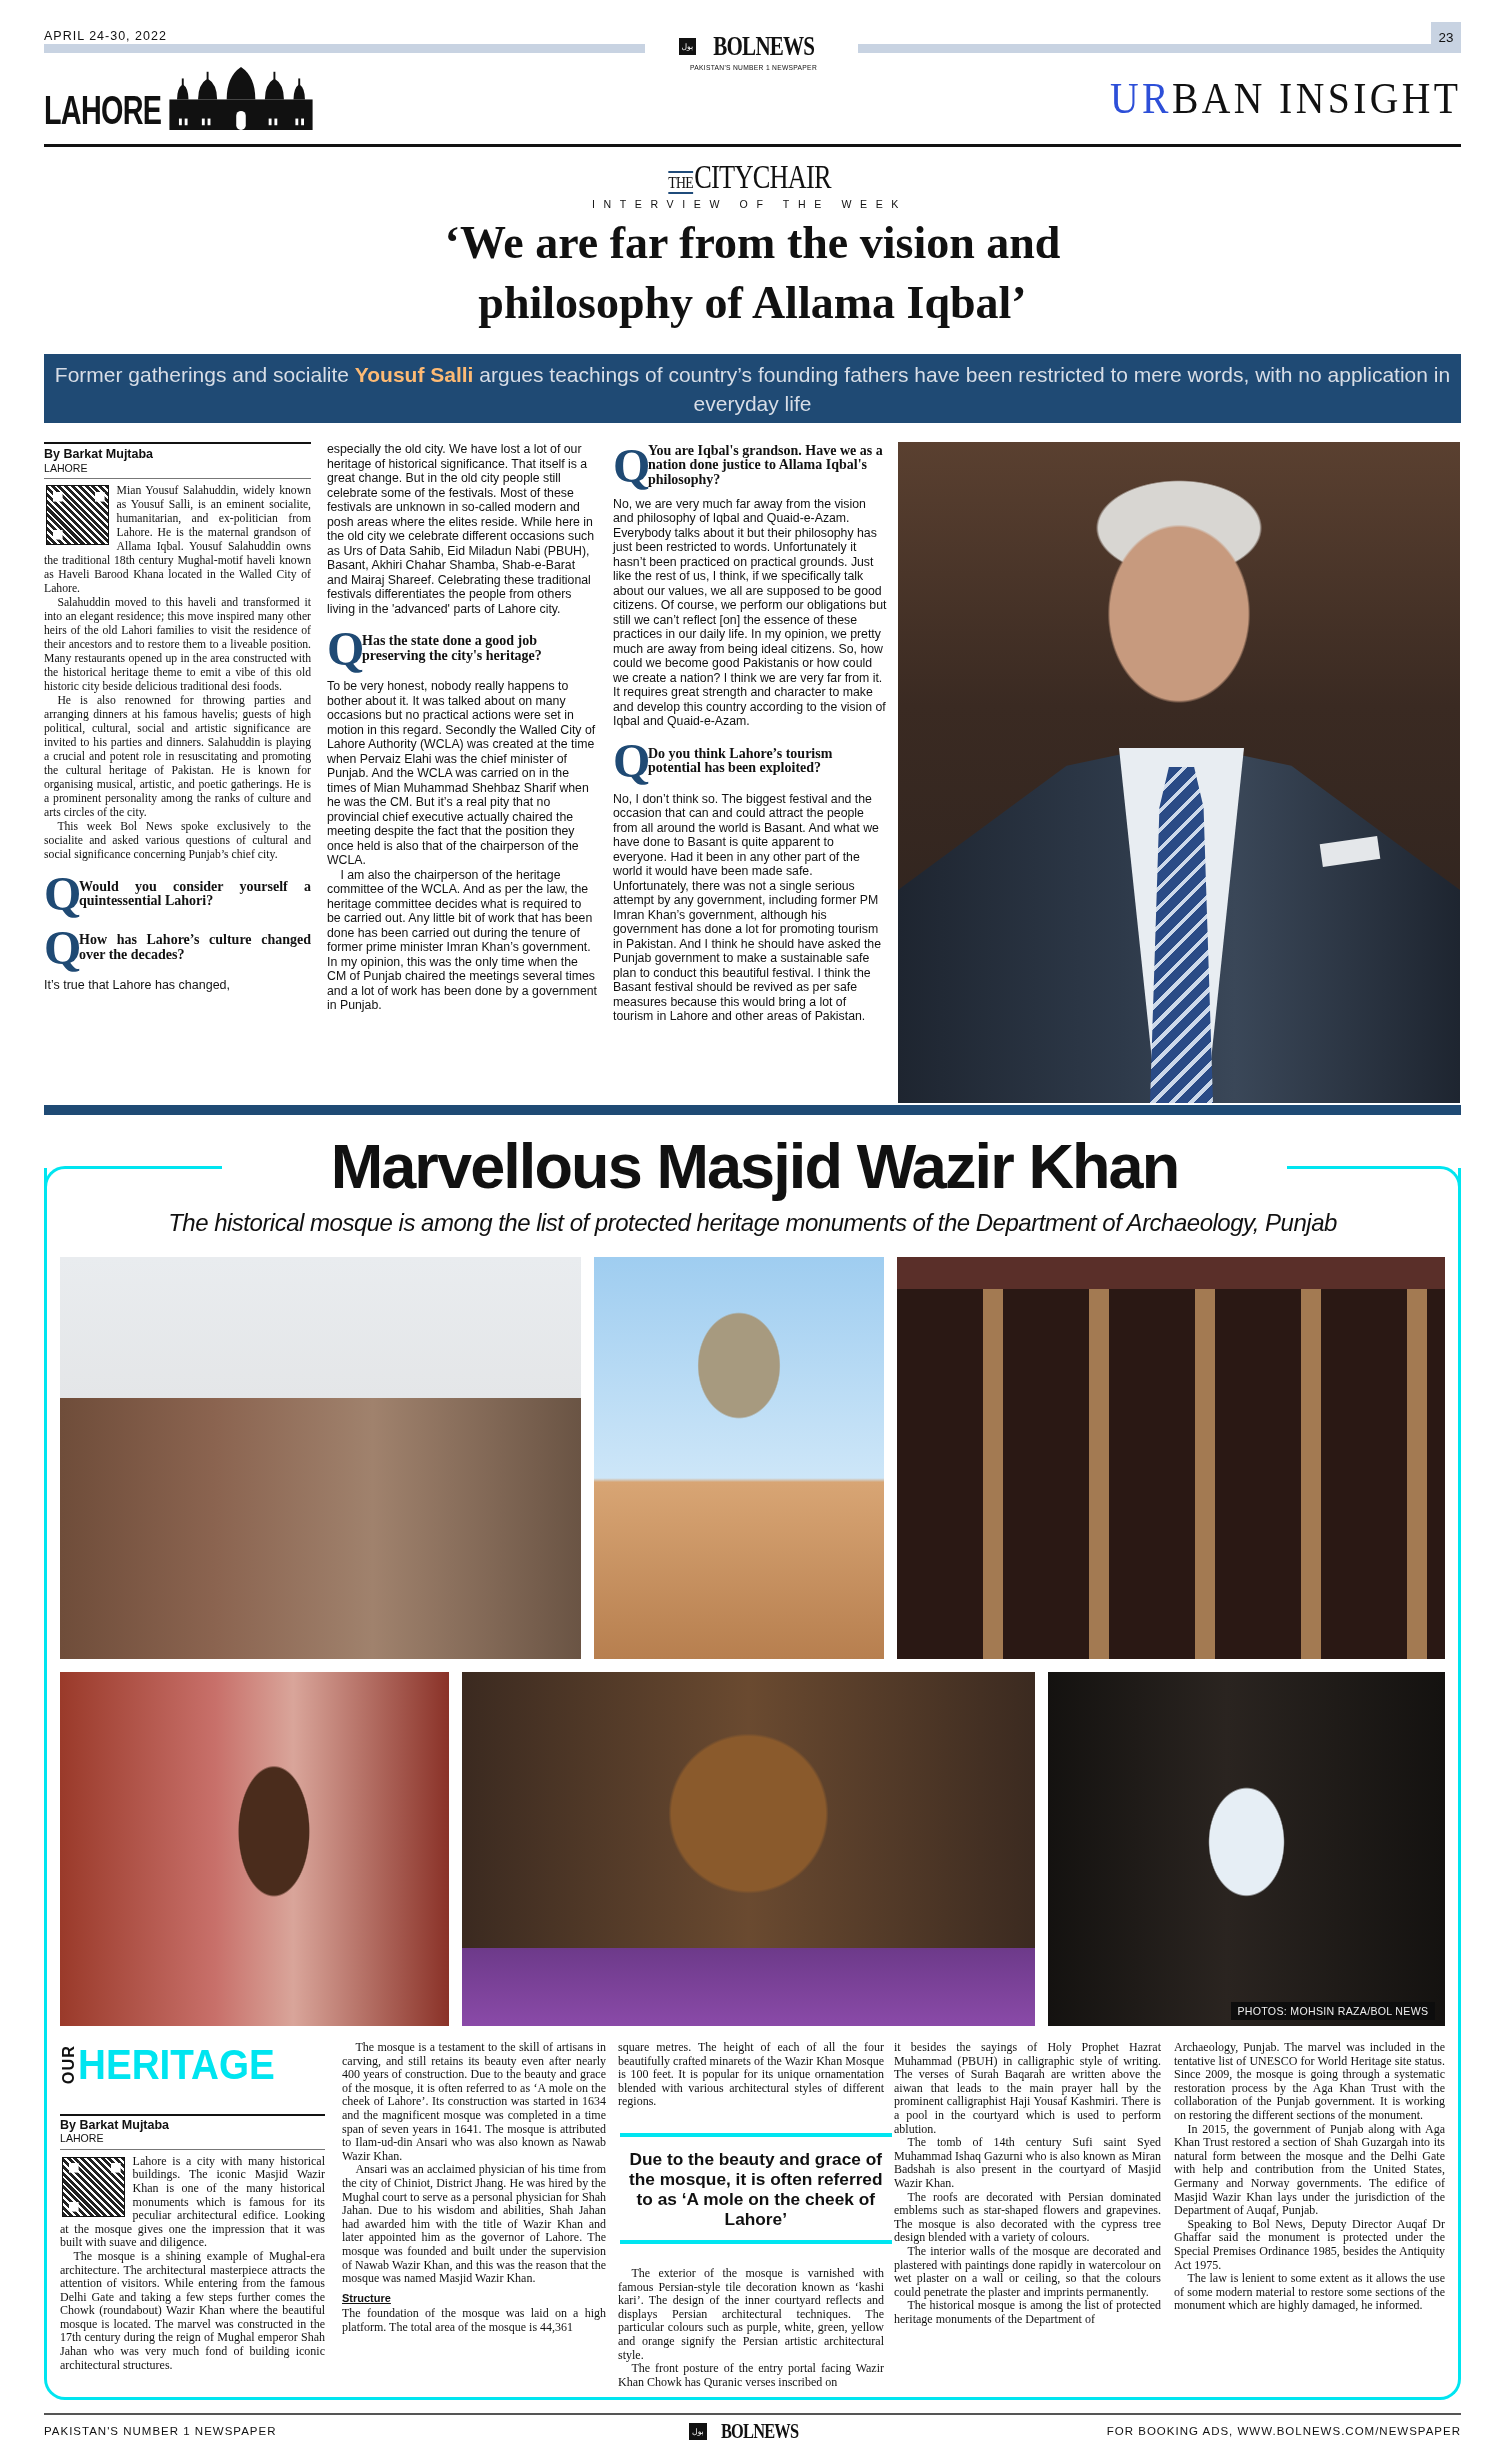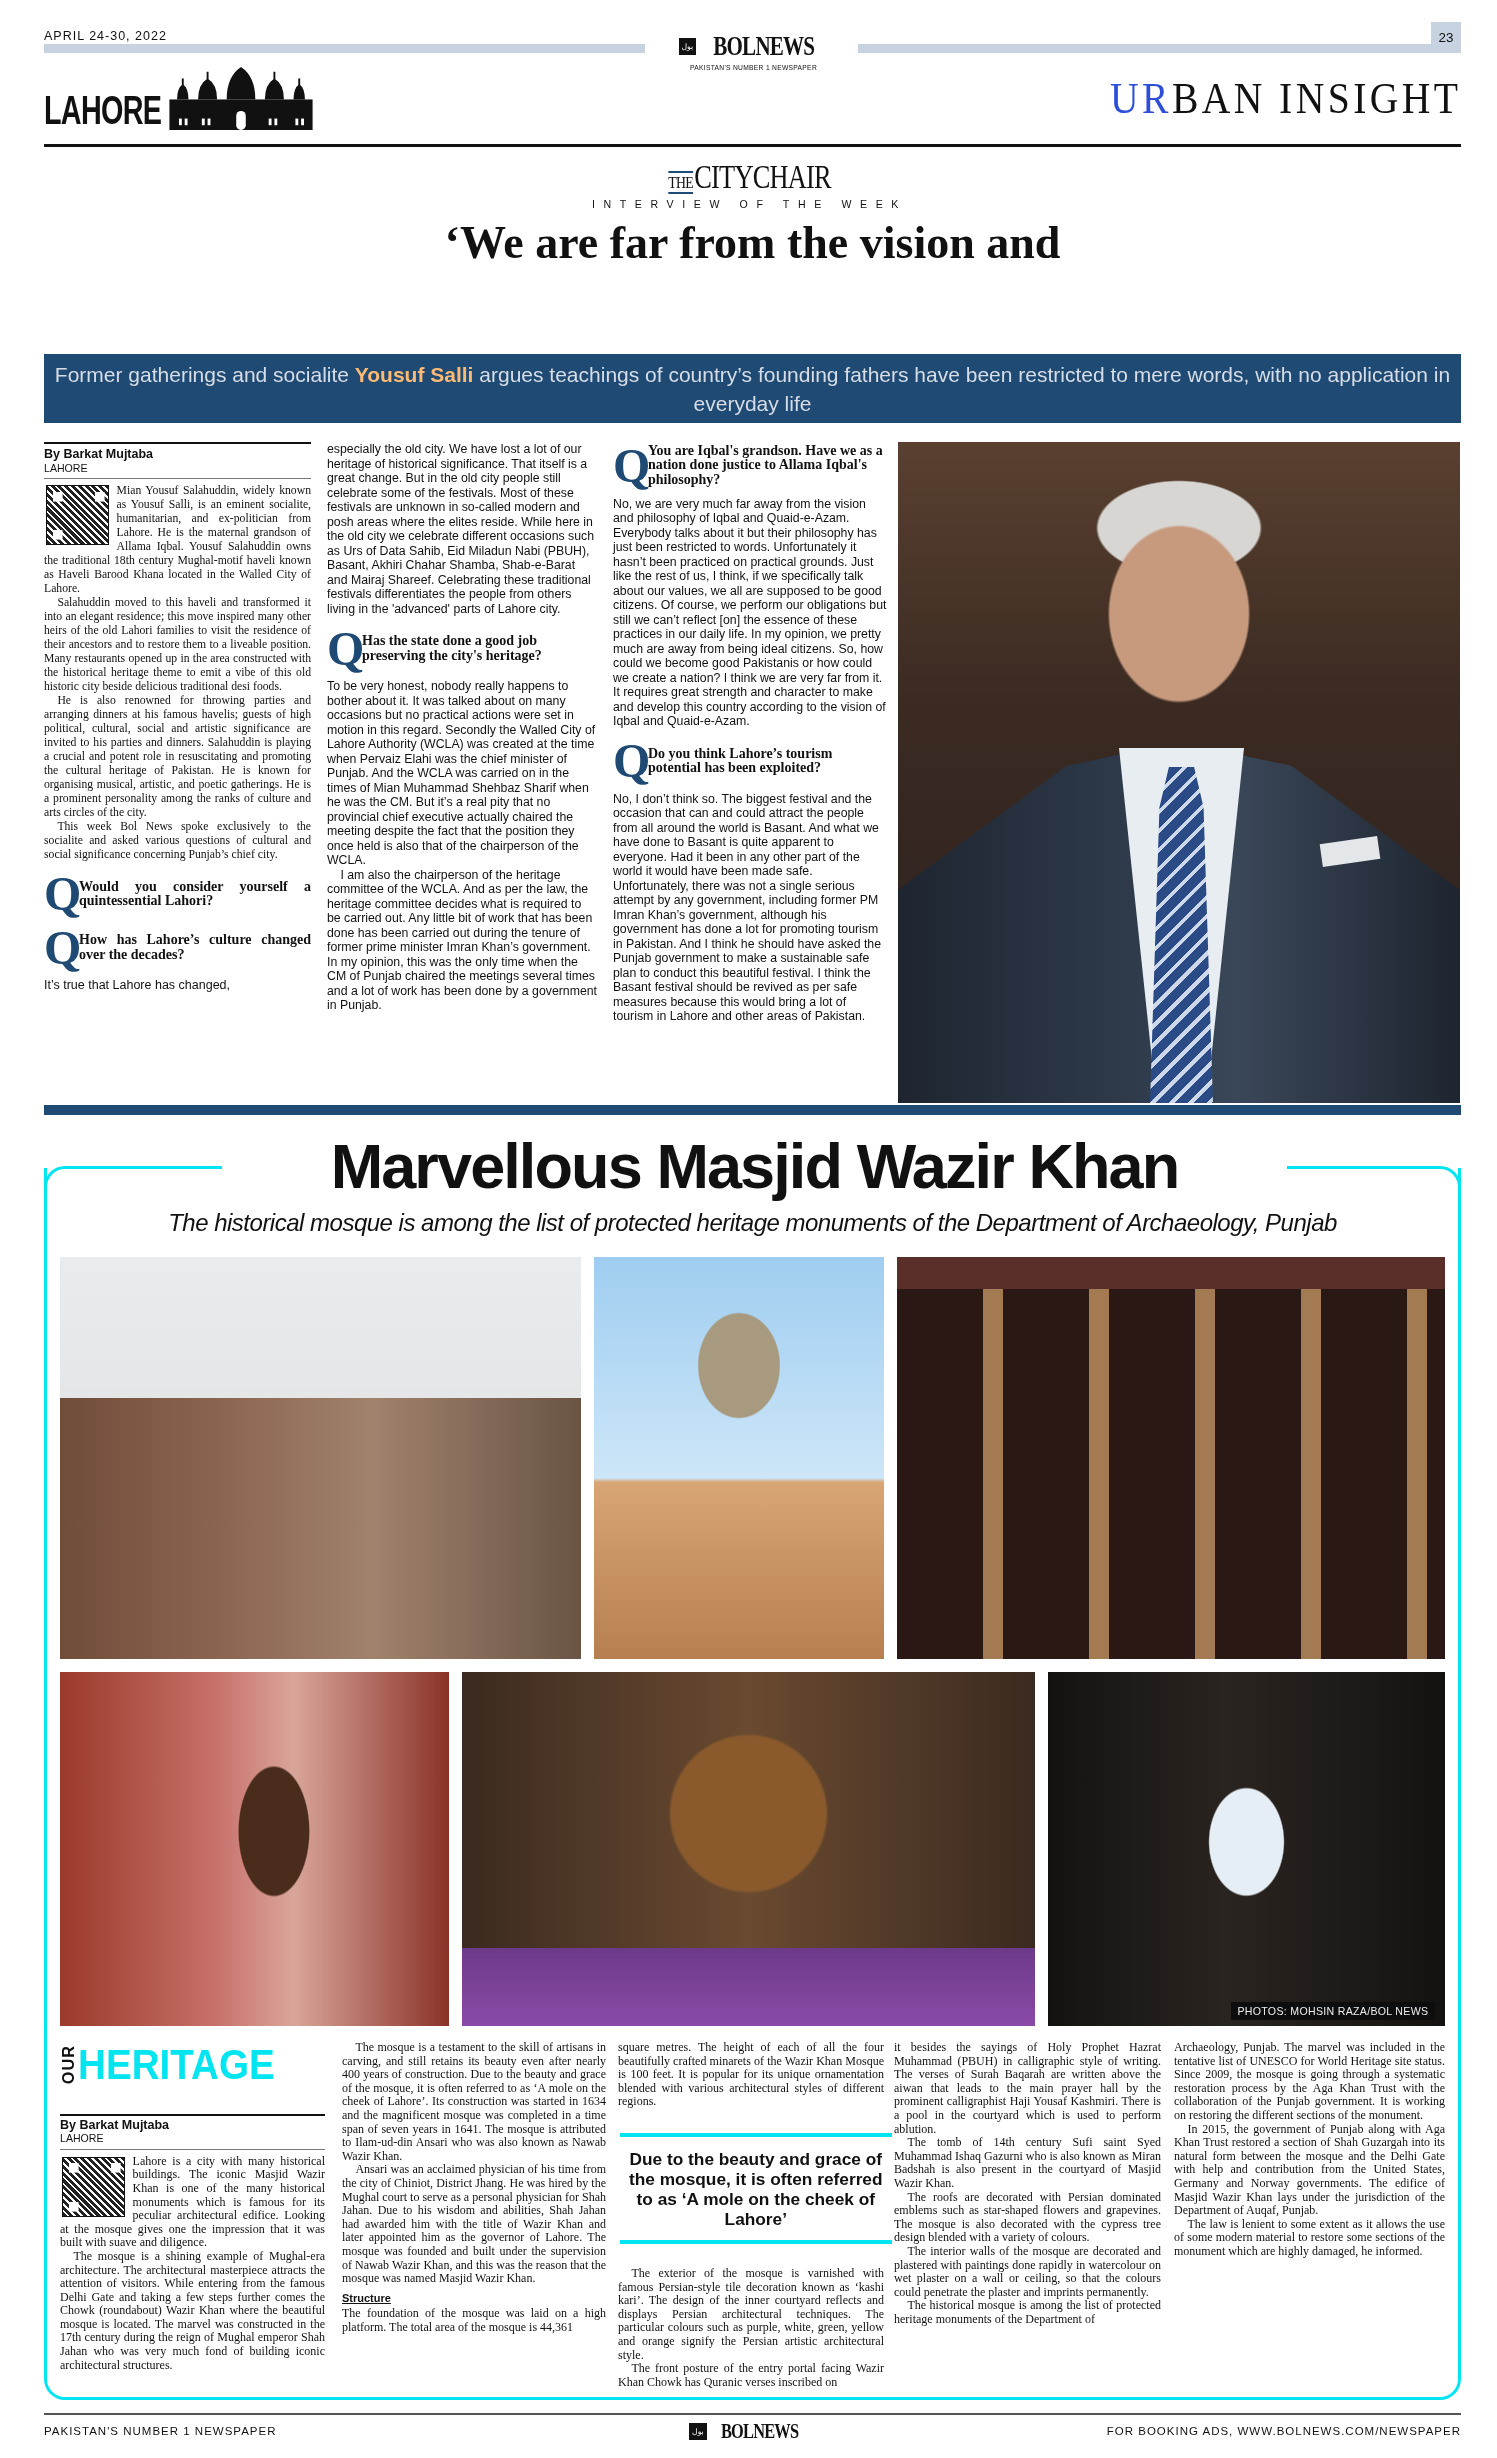--- a/index.html
+++ b/index.html
@@ -136,20 +136,21 @@
 </div>
 <div class="abs urban"><span class="accent">UR</span><span>BAN INSIGHT</span></div>
 <div class="abs rule-thick"></div>
 
 <div class="abs citychair">
   <div class="cc-logo"><span class="the">THE</span><span>CITYCHAIR</span></div>
   <div class="cc-sub">INTERVIEW OF THE WEEK</div>
 </div>
 <div class="abs headline">
   <div>‘We are far from the vision and</div>
+  <div>philosophy of Allama Iqbal’</div>
 </div>
 <div class="abs deck"><span>Former gatherings and socialite </span><b>Yousuf Salli</b><span> argues teachings of country’s founding fathers have been restricted to mere words, with no application in everyday life</span></div>
 
 <div class="abs col" style="left:44px;top:442px;width:267px;">
   <div class="byline-rule byline">By Barkat Mujtaba</div>
   <div class="dateline">LAHORE</div>
   <div class="qr"></div>
   <div class="serif">
     <p class="first">Mian Yousuf Salahuddin, widely known as Yousuf Salli, is an eminent socialite, humanitarian, and ex-politician from Lahore. He is the maternal grandson of Allama Iqbal. Yousuf Salahuddin owns the traditional 18th century Mughal-motif haveli known as Haveli Barood Khana located in the Walled City of Lahore.</p>
     <p>Salahuddin moved to this haveli and transformed it into an elegant residence; this move inspired many other heirs of the old Lahori families to visit the residence of their ancestors and to restore them to a liveable position. Many restaurants opened up in the area constructed with the historical heritage theme to emit a vibe of this old historic city beside delicious traditional desi foods.</p>
@@ -245,20 +246,21 @@
   <p class="first">it besides the sayings of Holy Prophet Hazrat Muhammad (PBUH) in calligraphic style of writing. The verses of Surah Baqarah are written above the aiwan that leads to the main prayer hall by the prominent calligraphist Haji Yousaf Kashmiri. There is a pool in the courtyard which is used to perform ablution.</p>
   <p>The tomb of 14th century Sufi saint Syed Muhammad Ishaq Gazurni who is also known as Miran Badshah is also present in the courtyard of Masjid Wazir Khan.</p>
   <p>The roofs are decorated with Persian dominated emblems such as star-shaped flowers and grapevines. The mosque is also decorated with the cypress tree design blended with a variety of colours.</p>
   <p>The interior walls of the mosque are decorated and plastered with paintings done rapidly in watercolour on wet plaster on a wall or ceiling, so that the colours could penetrate the plaster and imprints permanently.</p>
   <p>The historical mosque is among the list of protected heritage monuments of the Department of</p>
 </div>
 
 <div class="abs h-col" style="left:1174px;top:2041px;width:271px;">
   <p class="first">Archaeology, Punjab. The marvel was included in the tentative list of UNESCO for World Heritage site status. Since 2009, the mosque is going through a systematic restoration process by the Aga Khan Trust with the collaboration of the Punjab government. It is working on restoring the different sections of the monument.</p>
   <p>In 2015, the government of Punjab along with Aga Khan Trust restored a section of Shah Guzargah into its natural form between the mosque and the Delhi Gate with help and contribution from the United States, Germany and Norway governments. The edifice of Masjid Wazir Khan lays under the jurisdiction of the Department of Auqaf, Punjab.</p>
+  <p>Speaking to Bol News, Deputy Director Auqaf Dr Ghaffar said the monument is protected under the Special Premises Ordinance 1985, besides the Antiquity Act 1975.</p>
   <p>The law is lenient to some extent as it allows the use of some modern material to restore some sections of the monument which are highly damaged, he informed.</p>
 </div>
 
 <div class="abs footer-rule"></div>
 <div class="abs footer-left">PAKISTAN'S NUMBER 1 NEWSPAPER</div>
 <div class="abs footer-brand">
   <div class="brand-logo">
     <span class="brand-sq">بول</span>
     <span class="brand-name" style="font-size:21px;">BOLNEWS</span>
   </div>

